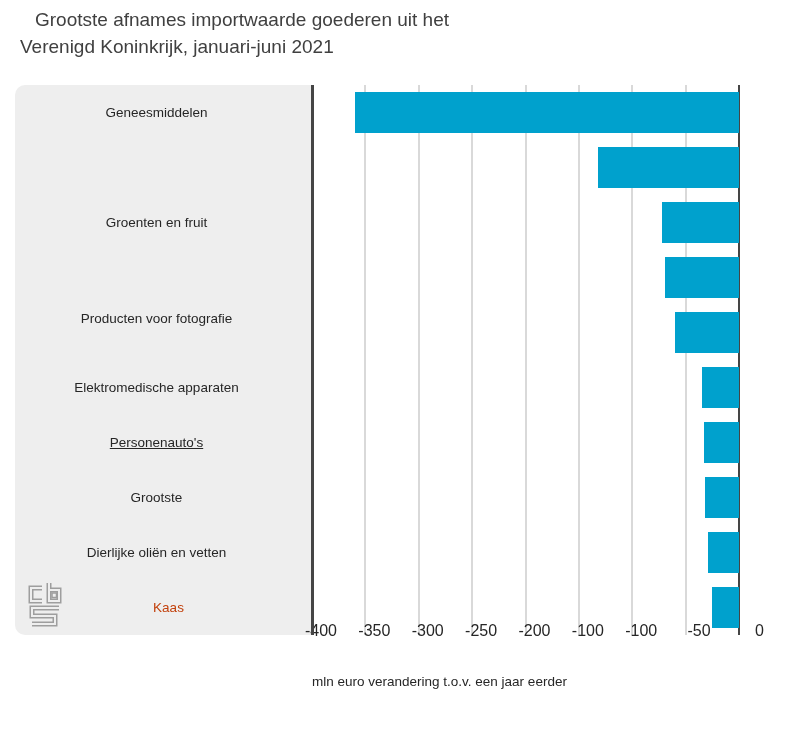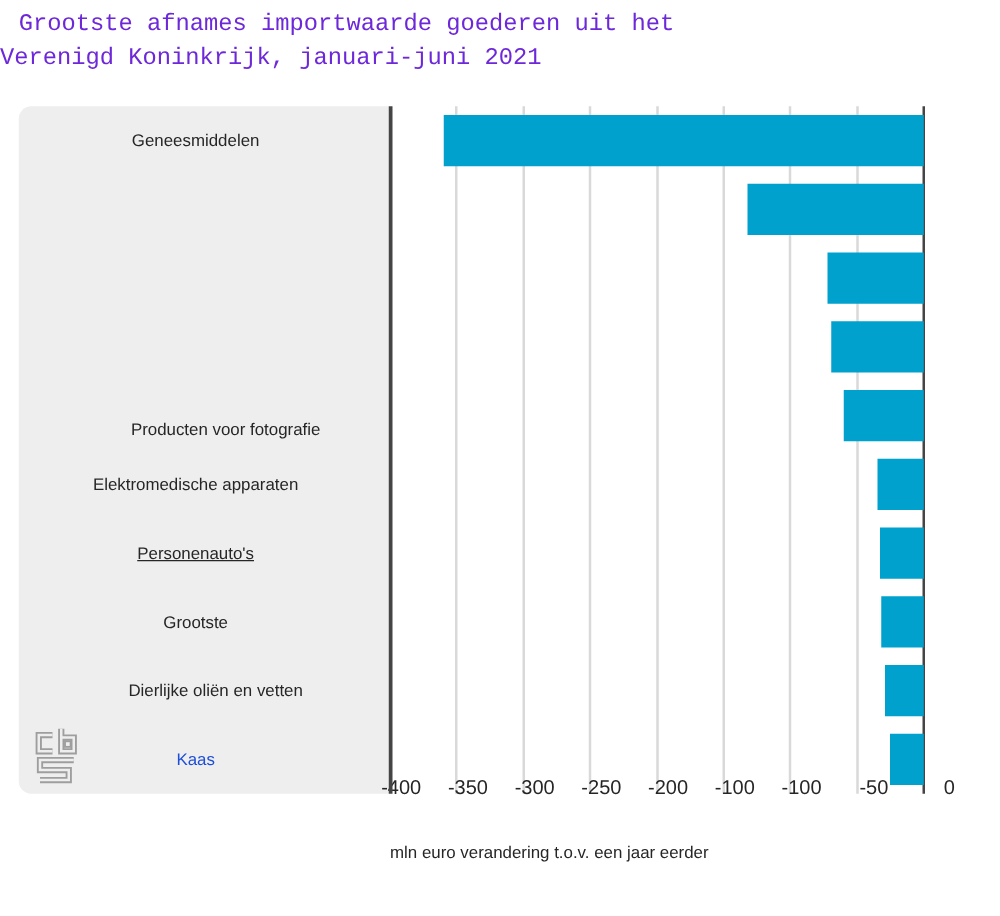--- a/index.html
+++ b/index.html
@@ -1,20 +1,20 @@
 <!DOCTYPE html>
 <html><head>
 <meta charset="utf-8">
 <style>
   html,body{margin:0;padding:0;background:#fff;}
   .figure{
     position:relative;width:800px;height:733px;background:#ffffff;
     font-family:"Liberation Sans",sans-serif;overflow:hidden;
   }
-  .title{position:absolute;left:0;top:6px;font-size:19px;line-height:27px;color:#6d28d9;font-family:Liberation Mono, monospace;}
+  .title{position:absolute;left:20px;top:6px;font-size:19px;line-height:27px;color:#404040;}
   .title-line1{margin-left:15px;}
   .panel{
     position:absolute;left:15px;top:85px;width:296px;height:550px;
     background:#eeeeee;border-radius:10px 0 0 10px;
   }
   .chart-area{position:absolute;left:0;top:0;width:800px;height:733px;}
   .gridline{position:absolute;top:85px;height:550px;width:2px;background:#d9d9d9;}
   .axisline{position:absolute;top:85px;height:550px;width:2.5px;background:#454545;}
   .cat-label{
     position:absolute;left:15px;width:283px;height:55px;line-height:55px;
@@ -55,33 +55,34 @@
       <div class="gridline" style="left: 631.25px; background: rgb(217, 217, 217);"></div>
       <div class="tick-label" style="left: 607.25px; color: rgb(38, 38, 38);">-100</div>
       <div class="gridline" style="left: 684.625px; background: rgb(217, 217, 217);"></div>
       <div class="tick-label" style="left: 660.625px; color: rgb(38, 38, 38);">-50</div>
       <div class="tick-label" style="left: 714px; color: rgb(38, 38, 38);">0</div>
       <div class="axisline" style="left: 311px; background: rgb(69, 69, 69);"></div>
       <div class="axisline" style="left: 737.5px; background: rgb(69, 69, 69);"></div>
       <div class="cat-label" style="top: 85px; color: rgb(38, 38, 38);">Geneesmiddelen</div>
       <div class="bar" style="top: 92px; left: 354.7px; width: 384.3px; background: rgb(0, 161, 205);"></div>
       <div class="bar" style="top: 147px; left: 598.09px; width: 140.91px; background: rgb(0, 161, 205);"></div>
+      <div class="cat-label" style="top: 195px; color: rgb(38, 38, 38);">Groenten en fruit</div>
       <div class="bar" style="top: 202px; left: 662.14px; width: 76.86px; background: rgb(0, 161, 205);"></div>
       <div class="bar" style="top: 257px; left: 665.342px; width: 73.6575px; background: rgb(0, 161, 205);"></div>
-      <div class="cat-label" style="top: 316px; color: rgb(38, 38, 38); margin-left: 24px;">Producten voor fotografie</div>
+      <div class="cat-label" style="top: 291px; color: rgb(38, 38, 38);">Producten voor fotografie</div>
       <div class="bar" style="top: 312px; left: 674.95px; width: 64.05px; background: rgb(0, 161, 205);"></div>
       <div class="cat-label" style="top: 360px; color: rgb(38, 38, 38);">Elektromedische apparaten</div>
       <div class="bar" style="top: 367px; left: 701.638px; width: 37.3625px; background: rgb(0, 161, 205);"></div>
       <div class="cat-label" style="top: 415px; color: rgb(38, 38, 38); text-decoration: underline;">Personenauto's</div>
       <div class="bar" style="top: 422px; left: 703.773px; width: 35.2275px; background: rgb(0, 161, 205);"></div>
       <div class="cat-label" style="top: 470px; color: rgb(38, 38, 38);">Grootste</div>
       <div class="bar" style="top: 477px; left: 704.84px; width: 34.16px; background: rgb(0, 161, 205);"></div>
-      <div class="cat-label" style="top: 525px; color: rgb(38, 38, 38); padding-left: 16px;">Dierlijke oliën en vetten</div>
+      <div class="cat-label" style="top: 525px; color: rgb(38, 38, 38);">Dierlijke oliën en vetten</div>
       <div class="bar" style="top: 532px; left: 708.043px; width: 30.9575px; background: rgb(0, 161, 205);"></div>
-      <div class="cat-label" style="top: 580px; color: #1d4ed8;">Kaas</div>
+      <div class="cat-label" style="top: 580px; color: #c2410c; margin-left: 12px;">Kaas</div>
       <div class="bar" style="top: 587px; left: 712.312px; width: 26.6875px; background: rgb(0, 161, 205);"></div>
     </div>
 
   <div class="xlabel">mln euro verandering t.o.v. een jaar eerder</div>
 
   <svg class="logo" width="34" height="48" viewBox="0 0 34 48" aria-hidden="true">
     <g fill="none" stroke="#9e9e9e" stroke-width="5">
       <path d="M14 8 H3 V21 H14"></path>
       <path d="M21 3 V21 H31 V10 H21"></path>
       <path d="M31 28 H4 V36 H27 V44 H4"></path>

